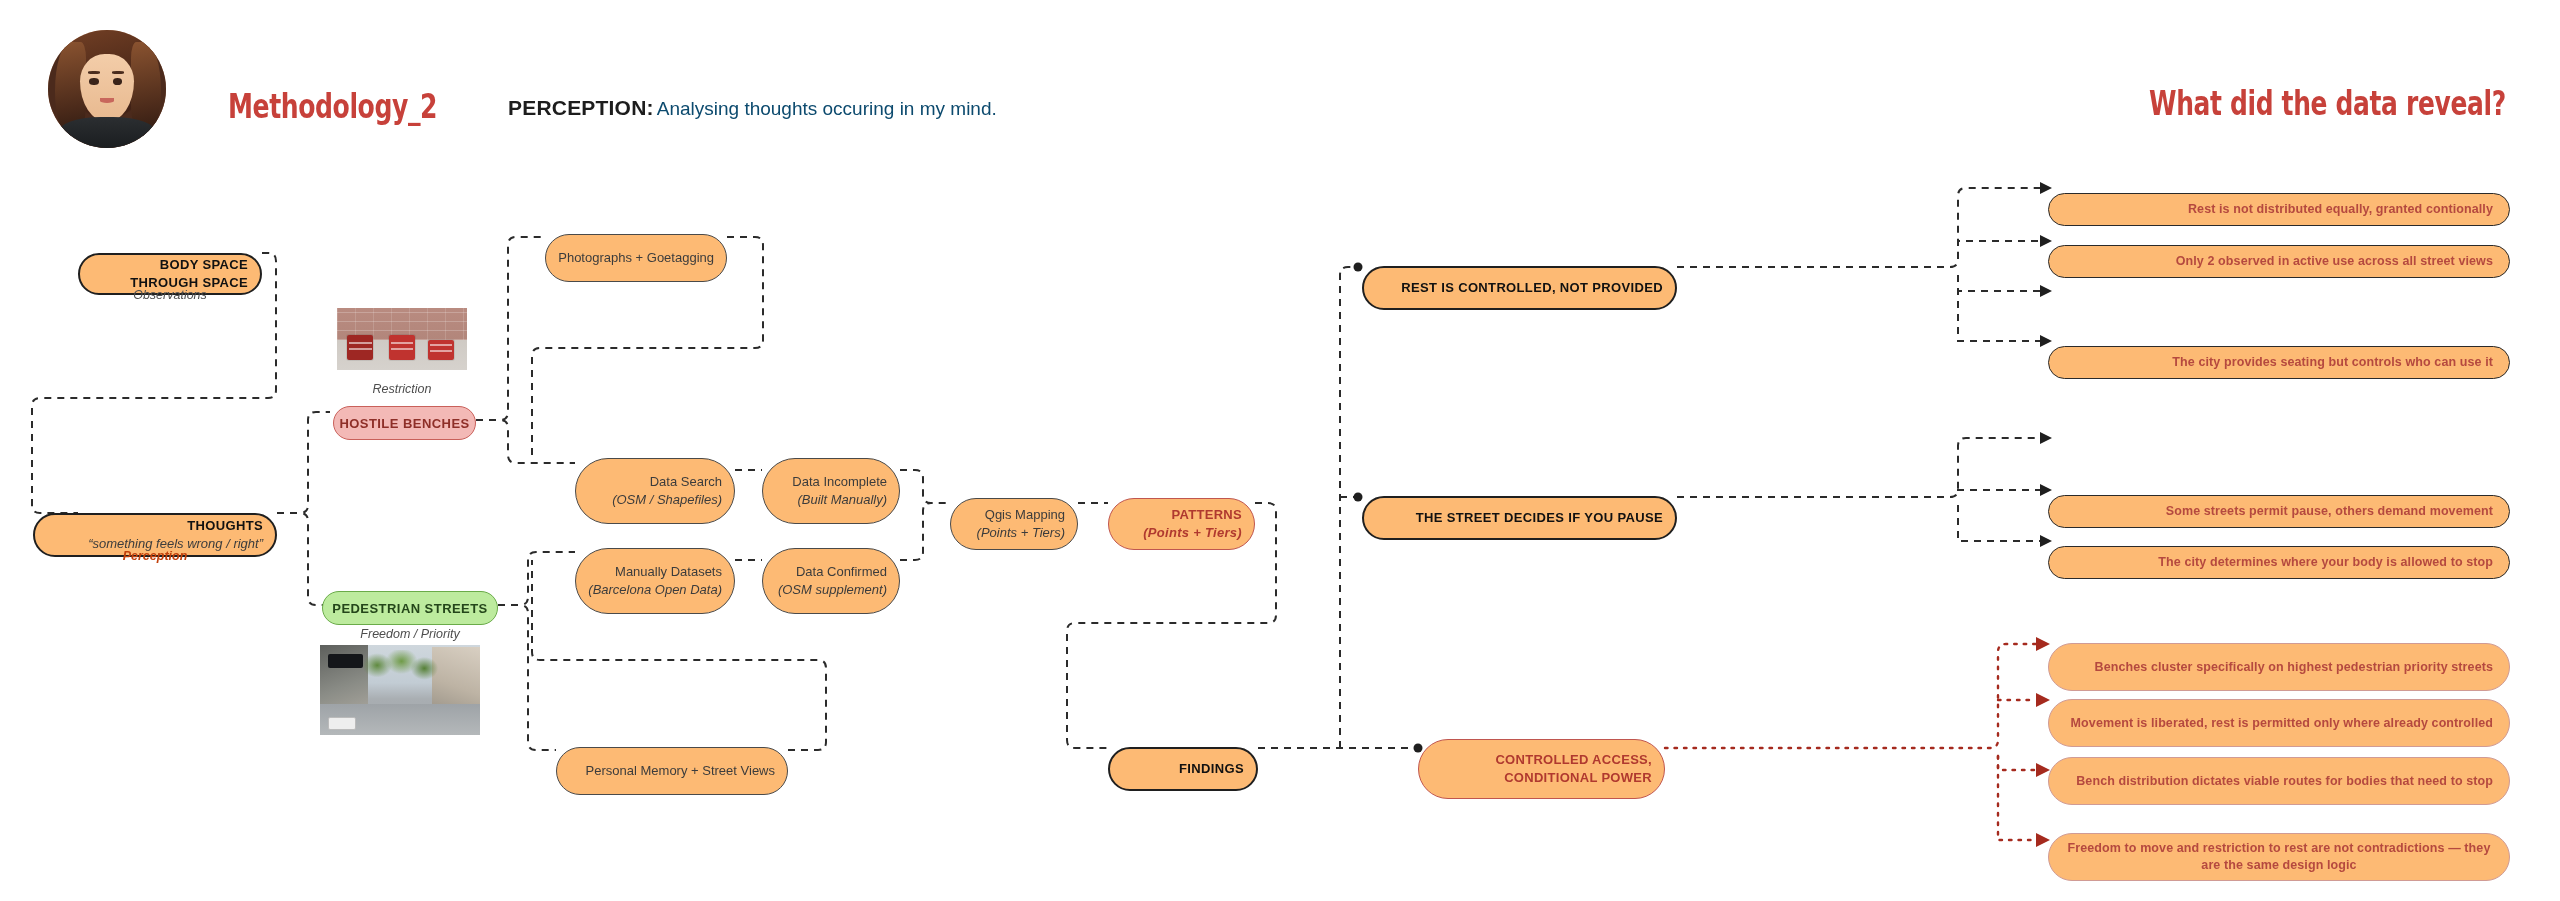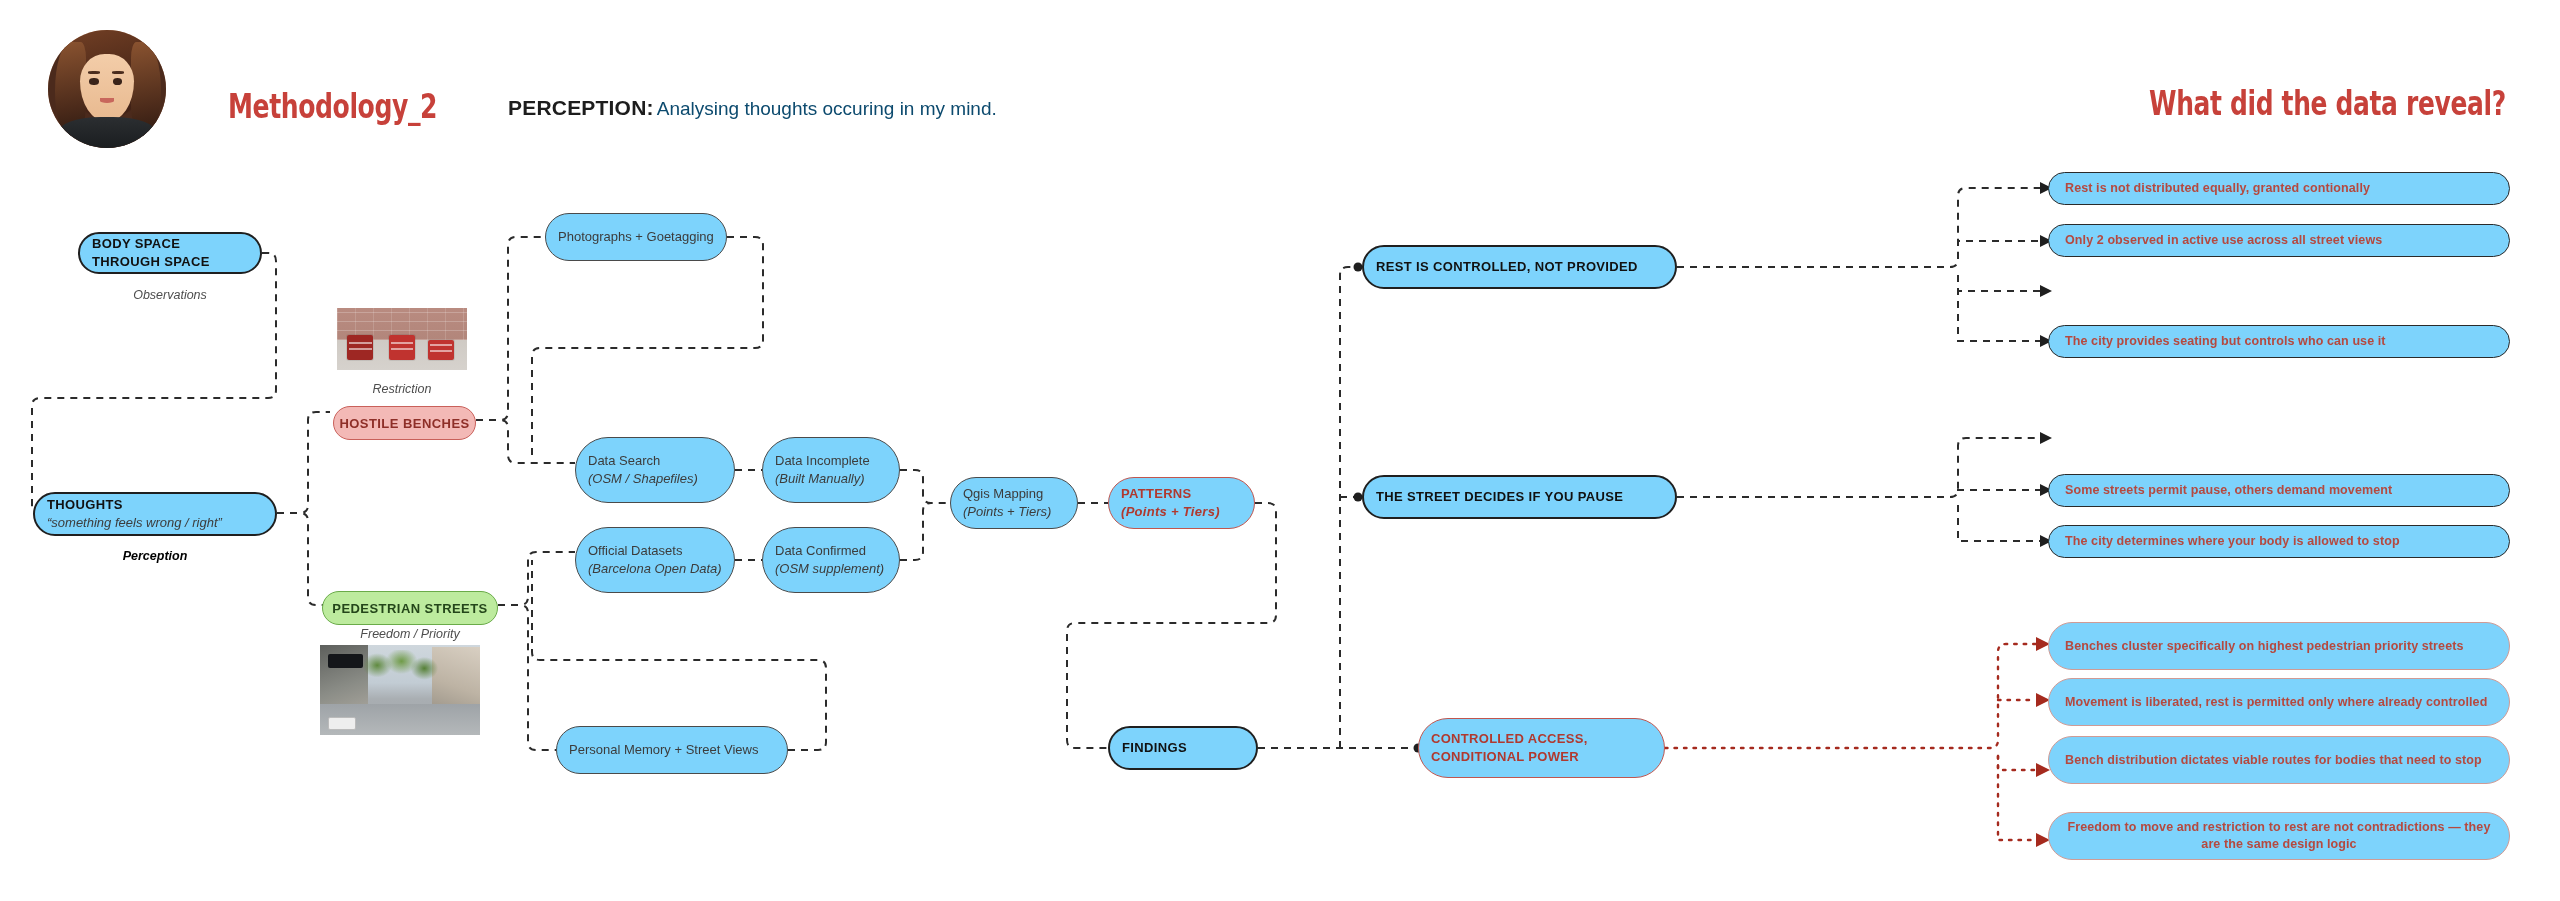--- a/index.html
+++ b/index.html
@@ -129,28 +129,29 @@
     transform-origin: right center;
     white-space: nowrap;
   }
 
   
   .node {
     position: absolute;
     box-sizing: border-box;
     display: flex;
     flex-direction: column;
-    align-items: flex-start;
+    align-items: flex-end;
     justify-content: center;
     text-align: center;
     border-radius: 999px;
-    background: #7dd3fc;
+    background: #fdba74;
     border: 1.6px solid #4a4a4a;
     padding: 4px 12px;
     line-height: 1.35;
+    margin-top: 21px;
   }
   .node .l1 { font-size: 13px; font-weight: 400; color: #3c3c3c; }
   .node .l2 { font-size: 13px; font-style: italic; color: #3c3c3c; }
 
   .node.strong .l1 { font-weight: 800; letter-spacing: .35px; color: #111; font-size: 13px; }
   .node.strong .l2 { font-weight: 800; letter-spacing: .35px; color: #111; font-size: 13px; font-style: normal; }
 
   .node.thick { border-width: 2.2px; border-color: #1f1f1f; }
 
   .node.red   { border-color: #c0564f; }
@@ -188,21 +189,21 @@
   .tag.green { background: #bdeb9e; border: 1.6px solid #6aab49; color: #24461a; }
 
   .caption {
     position: absolute;
     font-size: 12.5px;
     font-style: italic;
     color: #4d4d4d;
     white-space: nowrap;
     text-align: center;
   }
-  .caption.bold { font-weight: 700; font-style: italic; color: #000000; }
+  .caption.bold { font-weight: 700; font-style: italic; color: #c2410c; }
 
   
   .photo {
     position: absolute;
     box-sizing: border-box;
     overflow: hidden;
     background: #ddd;
   }
   .photo.benches {
     background:
@@ -398,21 +399,21 @@
     <span class="l1">Data Search</span>
     <span class="l2">(OSM / Shapefiles)</span>
   </div>
 
   <div class="node" style="left:762px; top:437px; width:138px; height:66px;">
     <span class="l1">Data Incomplete</span>
     <span class="l2">(Built Manually)</span>
   </div>
 
   <div class="node" style="left:575px; top:527px; width:160px; height:66px;">
-    <span class="l1">Official Datasets</span>
+    <span class="l1">Manually Datasets</span>
     <span class="l2">(Barcelona Open Data)</span>
   </div>
 
   <div class="node" style="left:762px; top:527px; width:138px; height:66px;">
     <span class="l1">Data Confirmed</span>
     <span class="l2">(OSM supplement)</span>
   </div>
 
   <div class="node" style="left:950px; top:477px; width:128px; height:52px;">
     <span class="l1">Qgis Mapping</span>

